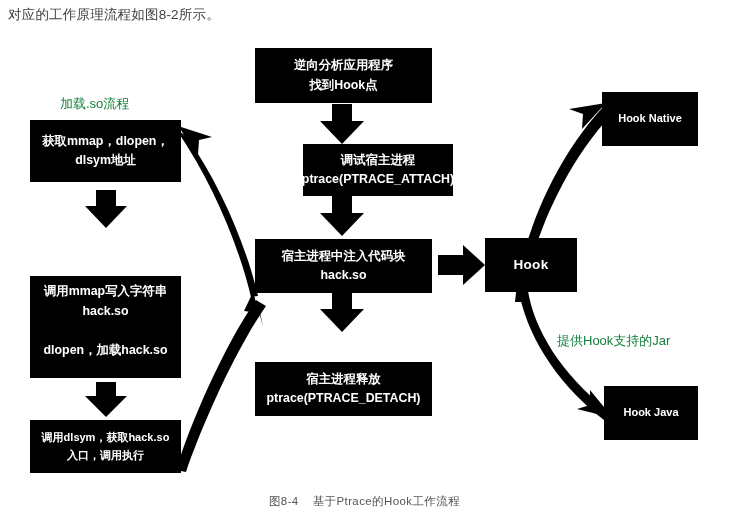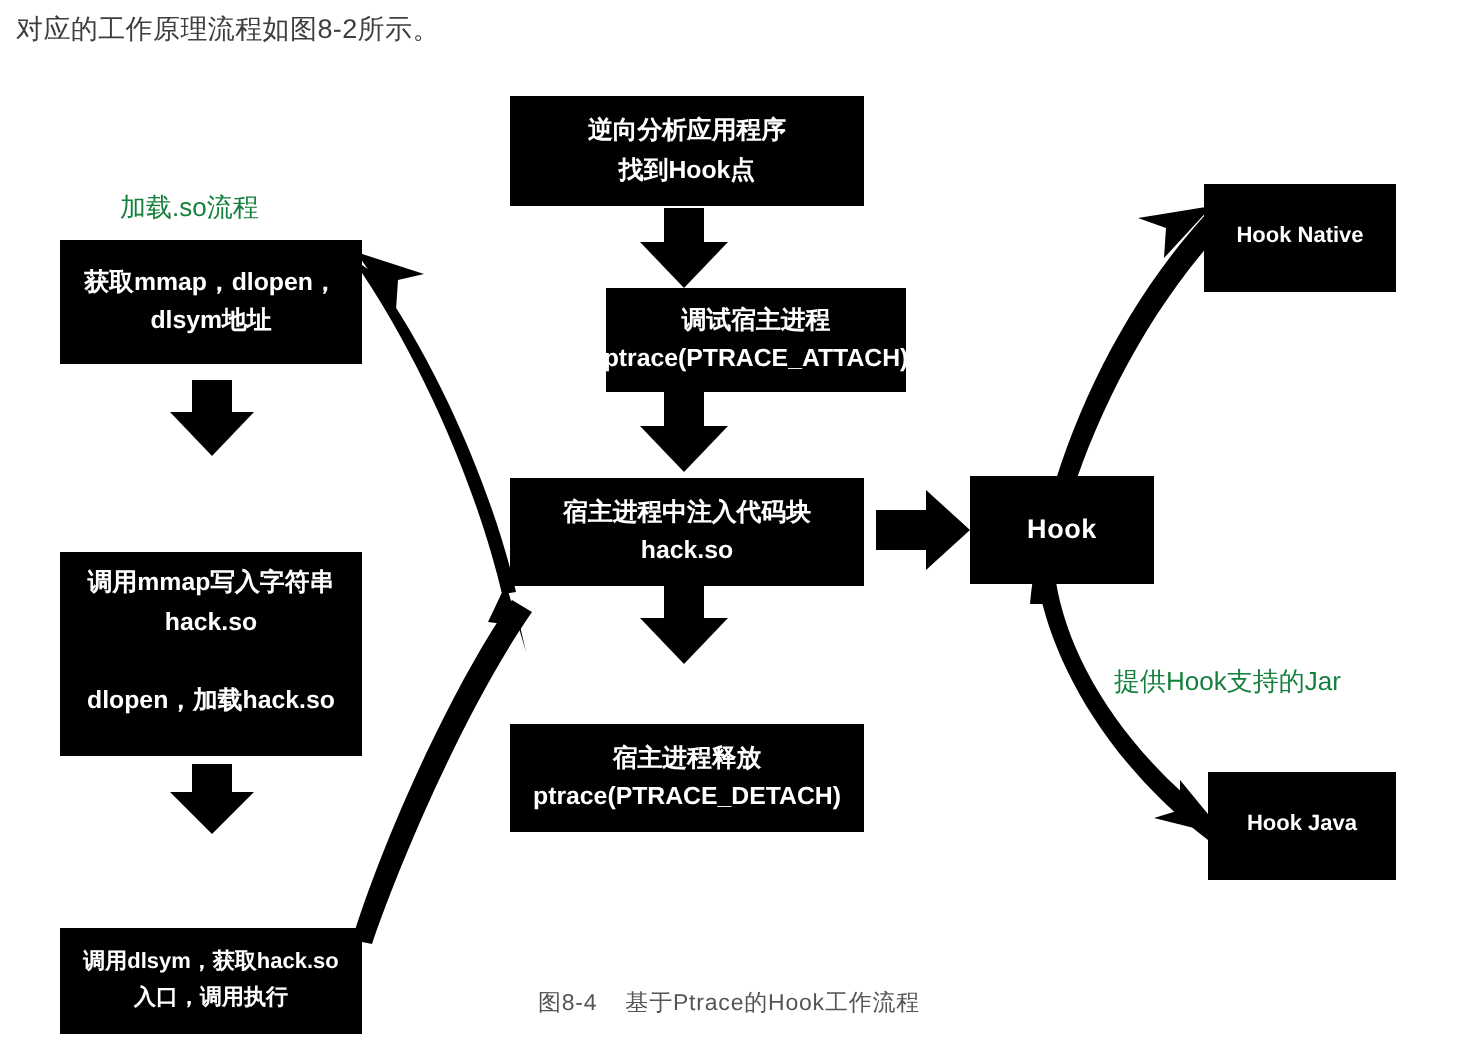--- a/index.html
+++ b/index.html
@@ -149,21 +149,21 @@
 
 <div class="node" style="left:30px; top:228px; width:151px; height:51px;margin-top:48px;">
   <span class="ln">调用mmap写入字符串</span>
   <span class="ln">hack.so</span>
 </div>
 
 <div class="node" style="left:30px; top:324px; width:151px; height:54px;">
   <span class="ln">dlopen，加载hack.so</span>
 </div>
 
-<div class="node small" style="left:30px; top:420px; width:151px; height:53px;margin-top:44px;">
+<div class="node small" style="left:30px; top:420px; width:151px; height:53px;">
   <span class="ln">调用dlsym，获取hack.so</span>
   <span class="ln">入口，调用执行</span>
 </div>
 
 <div class="node" style="left:255px; top:48px; width:177px; height:55px;">
   <span class="ln">逆向分析应用程序</span>
   <span class="ln">找到Hook点</span>
 </div>
 
 <div class="node" style="left:255px; top:144px; width:150px; height:52px;margin-left:48px;">

